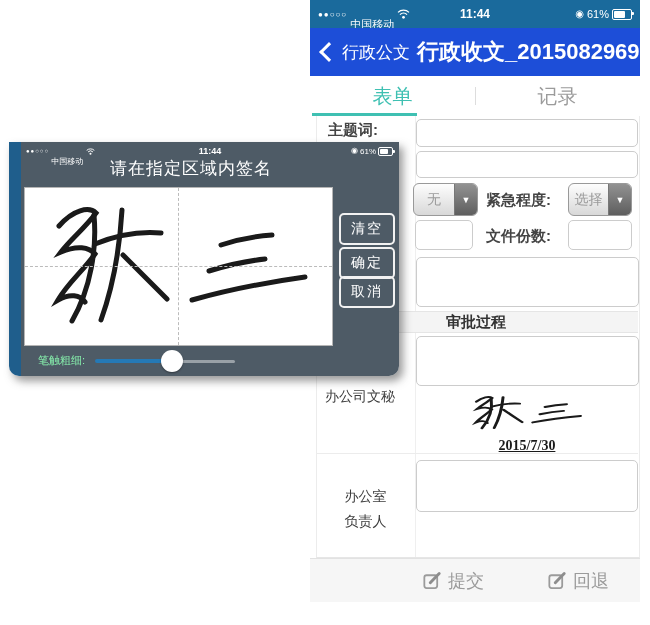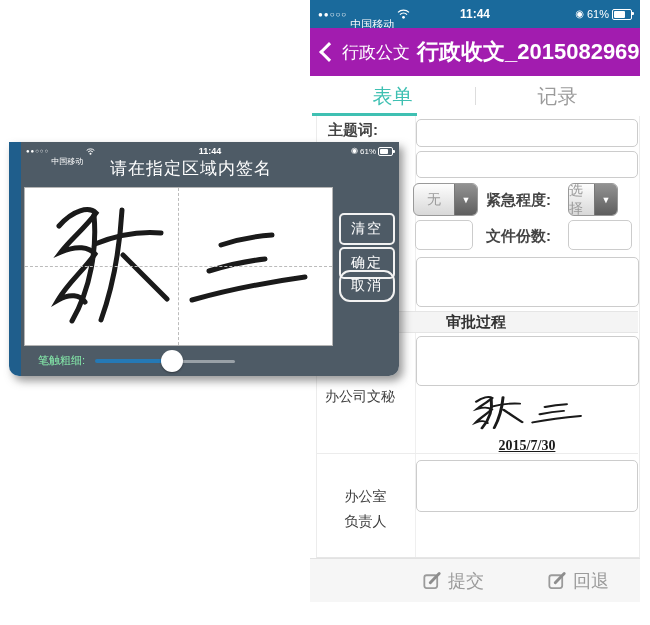--- a/index.html
+++ b/index.html
@@ -20,21 +20,21 @@
   .carrier{margin-left:3px;font-size:11px;margin-top:20px;}
   .wifi{margin-left:3px;display:inline-flex;}
   .p-time{position:absolute;left:0;width:100%;text-align:center;font-weight:bold;font-size:12px;}
   .p-batt-group{position:absolute;right:8px;display:flex;align-items:center;gap:3px;font-size:11px;}
   .battery{width:18px;height:9px;border:1px solid #fff;border-radius:2px;position:relative;display:inline-block;}
   .battery .fill{position:absolute;left:1px;top:1px;bottom:1px;width:60%;background:#fff;border-radius:1px;}
   .battery .tip{position:absolute;right:-3px;top:2px;width:2px;height:3px;background:#fff;border-radius:0 1px 1px 0;}
   .lockicon{font-size:10px;line-height:1;}
 
   .p-nav{
-    left:0;top:28px;width:330px;height:48px;background:#a21caf;color:#fff;
+    left:0;top:28px;width:330px;height:48px;background:#1d4ed8;color:#fff;
     display:flex;align-items:center;
   }
   .chev{width:11px;height:11px;border-left:3px solid #fff;border-bottom:3px solid #fff;
     transform:rotate(45deg);margin-left:12px;margin-right:6px;flex:0 0 auto;}
   .backlbl{font-size:17px;}
   .navtitle{font-size:22px;font-weight:bold;margin-left:7px;white-space:nowrap;}
 
   .p-tabs{left:0;top:76px;width:330px;height:40px;display:flex;background:#fff;}
   .tab{flex:1;display:flex;align-items:center;justify-content:center;font-size:20px;color:#9b9b9b;position:relative;}
   .tab + .tab::before{content:"";position:absolute;left:0;top:11px;height:18px;width:1px;background:#ddd;}
@@ -137,21 +137,21 @@
   <span class="flabel b" style="left:18px;top:121px;">主题词:</span>
   <input class="ibox" style="left: 106px; top: 119px; width: 222px; height: 28px;">
 
   <input class="ibox" style="left: 106px; top: 151px; width: 222px; height: 27px;">
 
   <div class="dd" style="left:103px;top:183px;width:65px;">
     <span class="val">无</span>
     <span class="arr">▼</span>
   </div>
   <span class="flabel b" style="left:176px;top:191px;">紧急程度:</span>
-  <div class="dd" style="left:258px;top:183px;width:50px;">
+  <div class="dd" style="left:258px;top:183px;width:64px;">
     <span class="val">选择</span>
     <span class="arr">▼</span>
   </div>
 
   <input class="ibox" style="left: 105px; top: 220px; width: 58px; height: 30px;">
   <span class="flabel b" style="left:176px;top:227px;">文件份数:</span>
   <input class="ibox" style="left: 258px; top: 220px; width: 64px; height: 30px;">
 
   <textarea class="ibox" style="left: 106px; top: 257px; width: 223px; height: 50px; resize: none;"></textarea>
 
@@ -243,21 +243,21 @@
           <path d="M 98,67 C 112,81 128,97 142,111"></path>
           <path d="M 196,57 C 214,51 231,48 247,47"></path>
           <path d="M 184,83 C 203,77 221,73 240,71"></path>
           <path d="M 167,112 C 199,103 244,94 280,89"></path>
         </g>
       </svg>
     </div>
 
     <div class="obtn" style="top:47px;">清空</div>
     <div class="obtn" style="top:81px;">确定</div>
-    <div class="obtn" style="top:104px;border-radius:11px;">取消</div>
+    <div class="obtn" style="top:110px;">取消</div>
 
     <div class="o-slider">
       <span class="sl-label">笔触粗细:</span>
       <div class="sl-track">
         <div class="sl-blue"></div>
         <div class="sl-gray"></div>
         <div class="sl-thumb"></div>
       </div>
     </div>
   </div>

